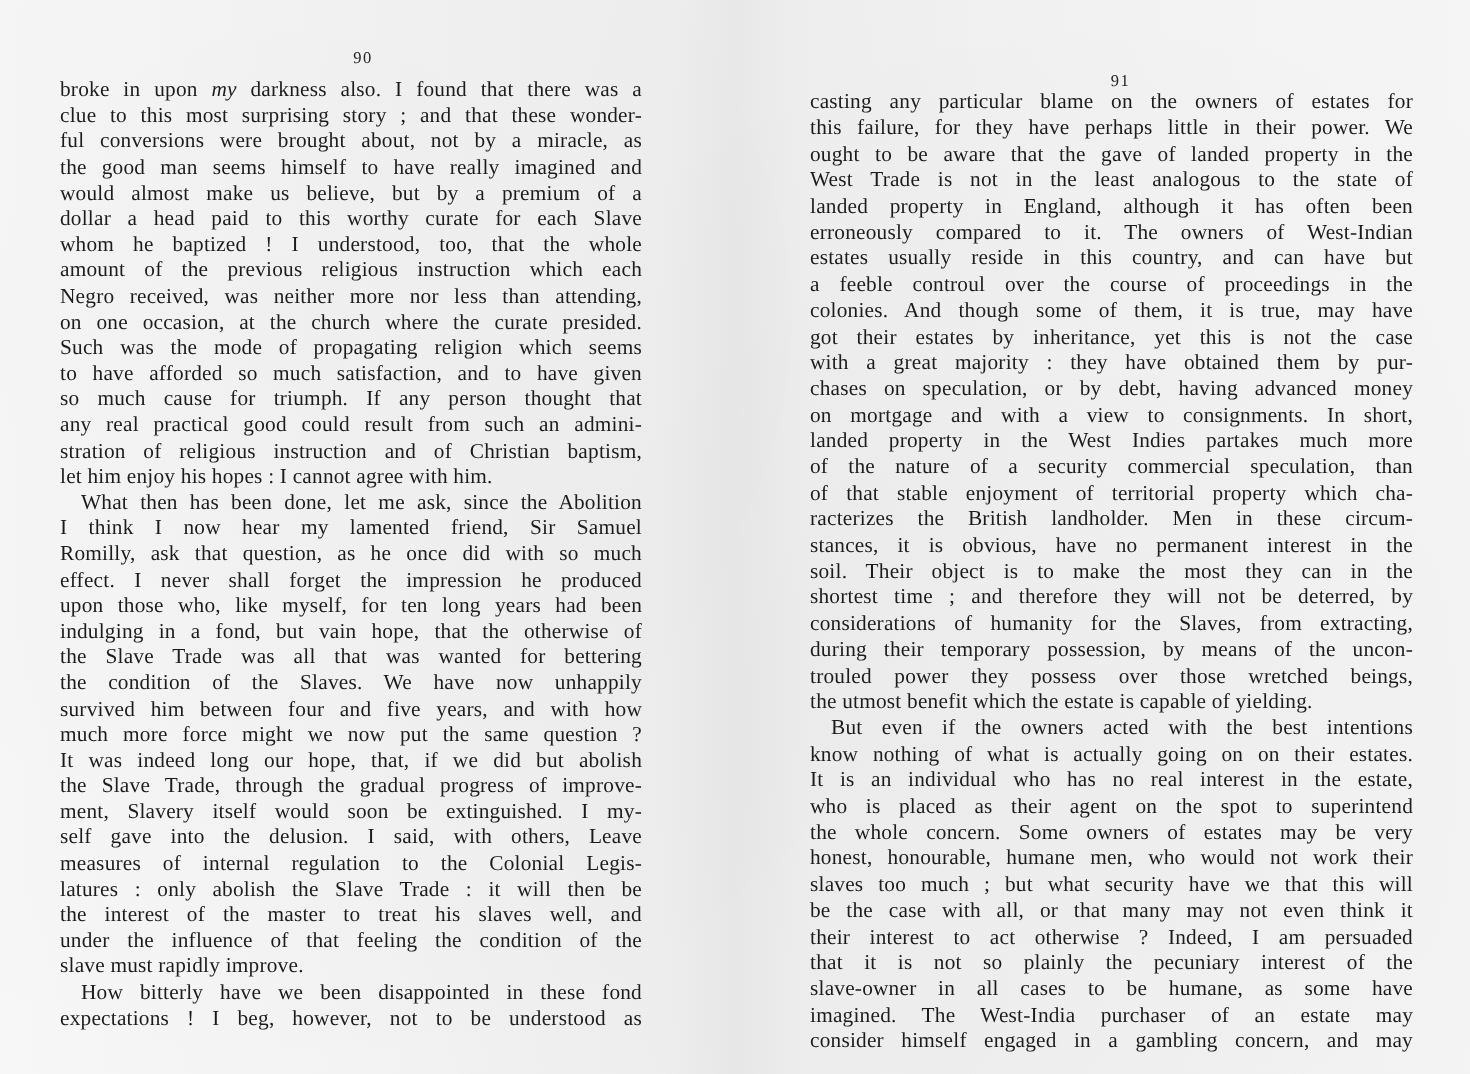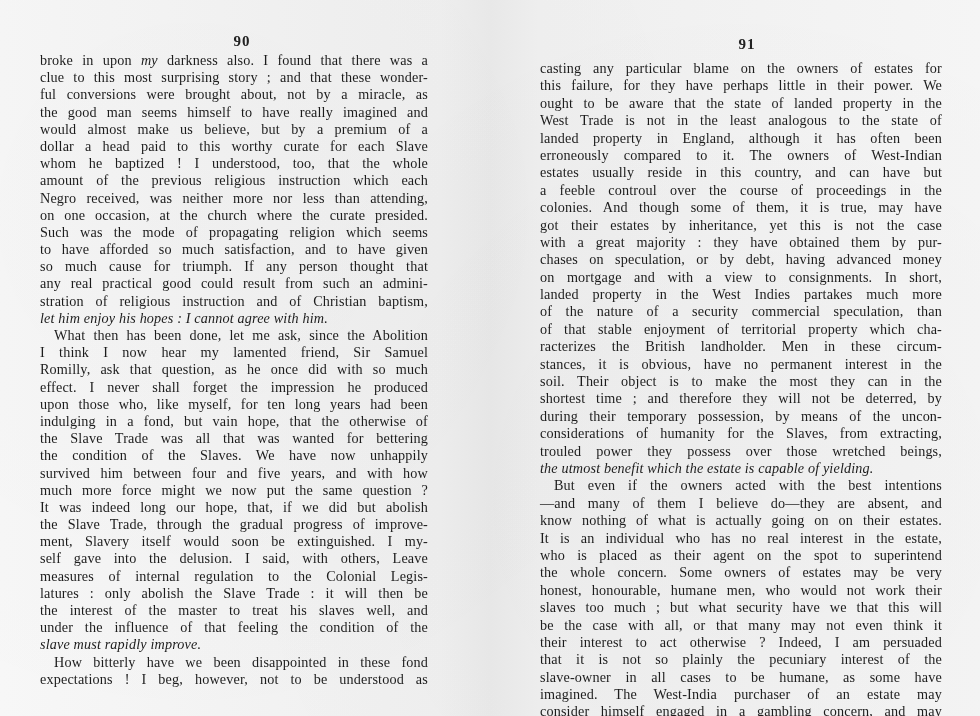--- a/index.html
+++ b/index.html
@@ -34,27 +34,27 @@
     }
     .page.right {
       left: 540px;
       width: 402px;
     }
     .page-number {
       position: absolute;
       top: 33px;
       width: 100%;
       text-align: center;
-      font-size: 15px;
-      font-weight: bold;
+      font-size: 11px;
+      font-weight: normal;
       letter-spacing: 1px;
       color: #222;
     }
     .page.left .page-number { left: 8px; }
-    .page.right .page-number { left: 6px; top: 36px; }
+    .page.right .page-number { left: 6px; top: 48px; }
     .body-text {
       position: absolute;
       top: 52px;
       left: 0;
       width: 100%;
     }
     .page.right .body-text { top: 60px; }
     .line {
       display: block;
       height: 17.2px;
@@ -65,21 +65,20 @@
       text-align-last: justify;
       letter-spacing: 0.15px;
       color: #1c1c1c;
     }
     .page.right .line {
       height: 17.4px;
       line-height: 17.4px;
     }
     .line.last {
       text-align-last: left;
-      font-style: italic;
     }
     .line.indent {
       padding-left: 14px;
     }
     .line em {
     }
   </style>
 </head>
 <body>
 
@@ -124,44 +123,43 @@
         <span class="line last">slave must rapidly improve.</span>
         <span class="line indent">How bitterly have we been disappointed in these fond</span>
         <span class="line">expectations !  I beg, however, not to be understood as</span>
       </div>
   </div>
   <div class="page right">
     <div class="page-number">91</div>
     <div class="body-text" id="right-body">
         <span class="line">casting any particular blame on the owners of estates for</span>
         <span class="line">this failure, for they have perhaps little in their power.  We</span>
-        <span class="line">ought to be aware that the state of landed property in the</span>
+        <span class="line">ought to be aware that the gave of landed property in the</span>
         <span class="line">West Trade is not in the least analogous to the state of</span>
         <span class="line">landed property in England, although it has often been</span>
         <span class="line">erroneously compared to it.  The owners of West-Indian</span>
         <span class="line">estates usually reside in this country, and can have but</span>
         <span class="line">a feeble controul over the course of proceedings in the</span>
         <span class="line">colonies.  And though some of them, it is true, may have</span>
         <span class="line">got their estates by inheritance, yet this is not the case</span>
         <span class="line">with a great majority :  they have obtained them by pur-</span>
         <span class="line">chases on speculation, or by debt, having advanced money</span>
         <span class="line">on mortgage and with a view to consignments.  In short,</span>
         <span class="line">landed property in the West Indies partakes much more</span>
         <span class="line">of the nature of a security commercial speculation, than</span>
         <span class="line">of that stable enjoyment of territorial property which cha-</span>
         <span class="line">racterizes the British landholder.  Men in these circum-</span>
         <span class="line">stances, it is obvious, have no permanent interest in the</span>
         <span class="line">soil.  Their object is to make the most they can in the</span>
         <span class="line">shortest time ; and therefore they will not be deterred, by</span>
+        <span class="line">considerations of humanity for the Slaves, from extracting,</span>
         <span class="line">during their temporary possession, by means of the uncon-</span>
-        <span class="line">considerations of humanity for the Slaves, from extracting,</span>
         <span class="line">trouled power they possess over those wretched beings,</span>
         <span class="line last">the utmost benefit which the estate is capable of yielding.</span>
         <span class="line indent">But even if the owners acted with the best intentions</span>
-        <span class="line">—and many of them I believe do—they are absent, and</span>
         <span class="line">know nothing of what is actually going on on their estates.</span>
         <span class="line">It is an individual who has no real interest in the estate,</span>
         <span class="line">who is placed as their agent on the spot to superintend</span>
         <span class="line">the whole concern.  Some owners of estates may be very</span>
         <span class="line">honest, honourable, humane men, who would not work their</span>
         <span class="line">slaves too much ;  but what security have we that this will</span>
         <span class="line">be the case with all, or that many may not even think it</span>
         <span class="line">their interest to act otherwise ?  Indeed, I am persuaded</span>
         <span class="line">that it is not so plainly the pecuniary interest of the</span>
         <span class="line">slave-owner in all cases to be humane, as some have</span>

